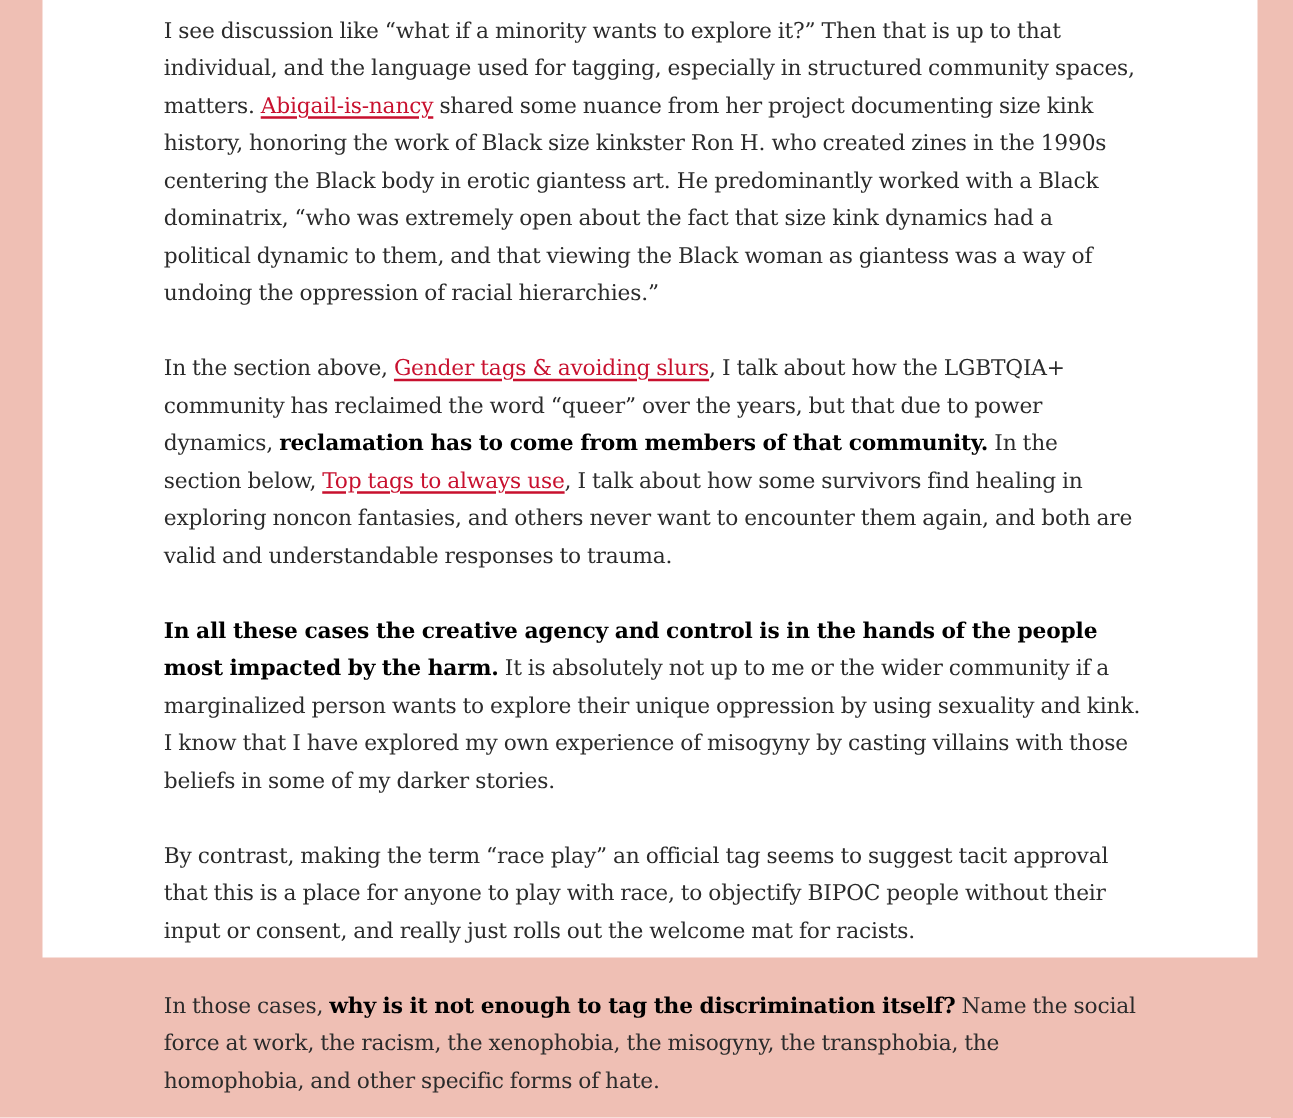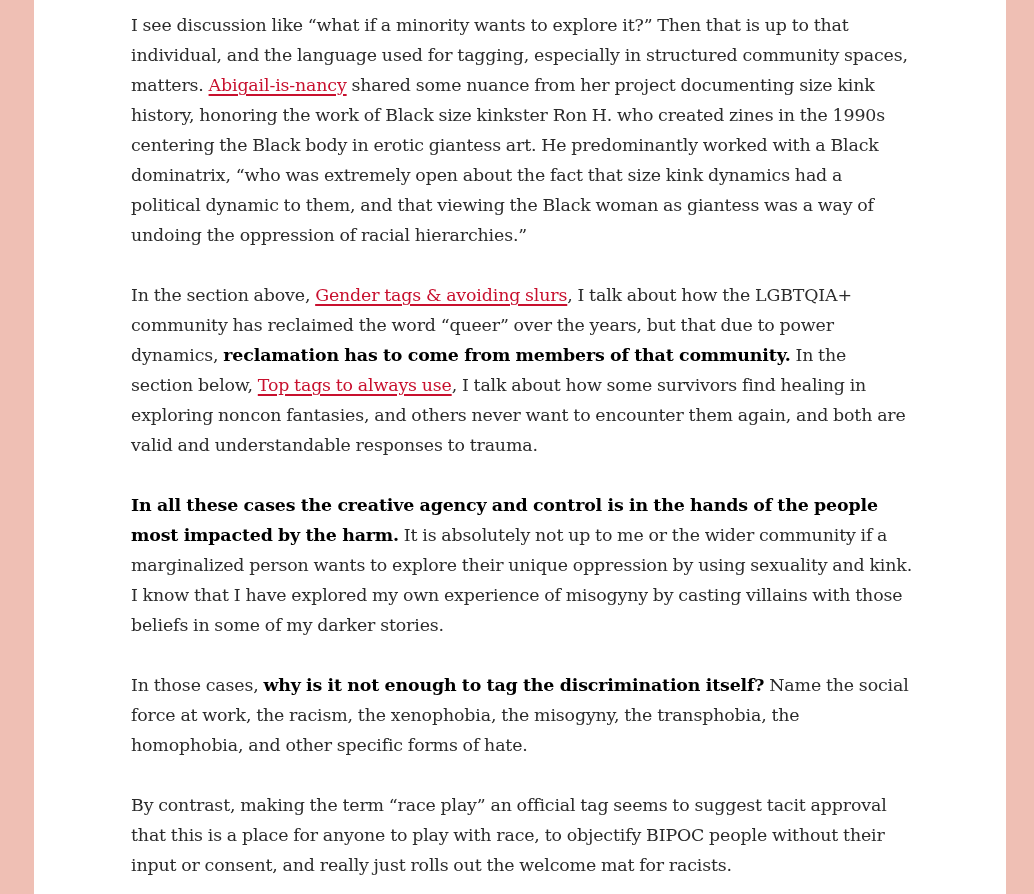--- a/index.html
+++ b/index.html
@@ -11,21 +11,21 @@
       height: 894px;
       background: #efbfb4;
       overflow: hidden;
       position: relative;
     }
     .page {
       position: absolute;
       left: 34px;
       top: 0;
       width: 972px;
-      height: 894px;
+      height: 766px;
       background: #ffffff;
     }
     .article {
       position: absolute;
       left: 97px;
       top: 10px;
       width: 782px;
       font-family: "DejaVu Serif", "Liberation Serif", serif;
       font-size: 17.4px;
       line-height: 30px;
@@ -52,18 +52,18 @@
 
 <div class="page">
   <div class="article">
 
     <p><span>I see discussion like “what if a minority wants to explore it?” Then that is up to that individual, and the language used for tagging, especially in structured community spaces, matters. </span><a href="#">Abigail-is-nancy</a><span> shared some nuance from her project documenting size kink history, honoring the work of Black size kinkster Ron H. who created zines in the 1990s centering the Black body in erotic giantess art. He predominantly worked with a Black dominatrix, “who was extremely open about the fact that size kink dynamics had a political dynamic to them, and that viewing the Black woman as giantess was a way of undoing the oppression of racial hierarchies.”</span></p>
 
     <p><span>In the section above, </span><a href="#">Gender tags &amp; avoiding slurs</a><span>, I talk about how the LGBTQIA+ community has reclaimed the word “queer” over the years, but that due to power dynamics, </span><strong>reclamation has to come from members of that community.</strong><span> In the section below, </span><a href="#">Top tags to always use</a><span>, I talk about how some survivors find healing in exploring noncon fantasies, and others never want to encounter them again, and both are valid and understandable responses to trauma.</span></p>
 
     <p><strong>In all these cases the creative agency and control is in the hands of the people most impacted by the harm.</strong><span> It is absolutely not up to me or the wider community if a marginalized person wants to explore their unique oppression by using sexuality and kink. I know that I have explored my own experience of misogyny by casting villains with those beliefs in some of my darker stories.</span></p>
 
+    <p><span>By contrast, making the term “race play” an official tag seems to suggest tacit approval that this is a place for anyone to play with race, to objectify BIPOC people without their input or consent, and really just rolls out the welcome mat for racists.</span></p>
+
     <p><span>In those cases, </span><strong>why is it not enough to tag the discrimination itself?</strong><span> Name the social force at work, the racism, the xenophobia, the misogyny, the transphobia, the homophobia, and other specific forms of hate.</span></p>
-
-    <p><span>By contrast, making the term “race play” an official tag seems to suggest tacit approval that this is a place for anyone to play with race, to objectify BIPOC people without their input or consent, and really just rolls out the welcome mat for racists.</span></p>
 
   </div>
 </div>
 
 </body></html>

